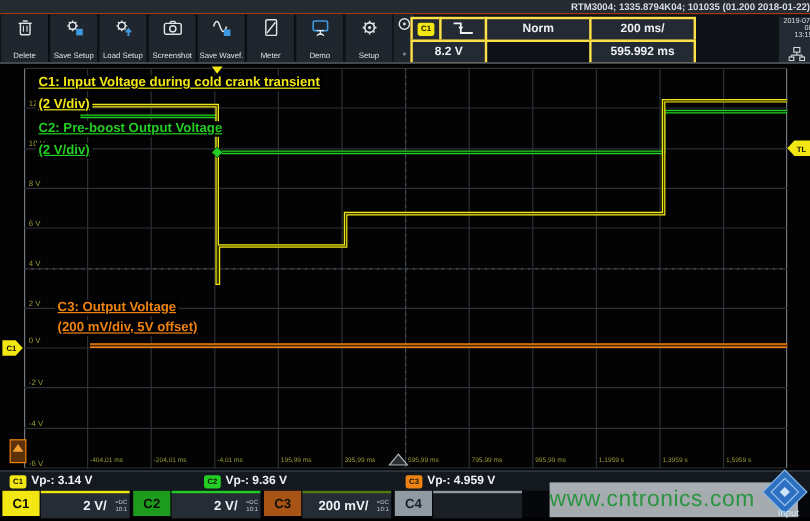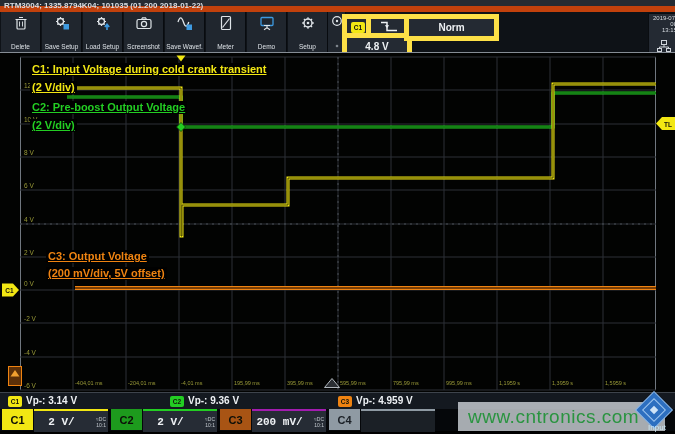--- a/index.html
+++ b/index.html
@@ -2,31 +2,31 @@
 <html><head>
 <meta charset="utf-8">
 <style>
   html,body{margin:0;padding:0;background:#000;}
   body{width:675px;height:434px;position:relative;overflow:hidden;
        font-family:"Liberation Sans",sans-serif;-webkit-font-smoothing:antialiased;}
   .abs{position:absolute;box-sizing:border-box;}
 
   
   #titlebar{left:0;top:0;width:675px;height:12px;background:#262b32;color:#d9dee3;
-            font-size:8px;font-weight:bold;line-height:12px;padding-left:4px;border-bottom:6px solid #c2410c;}
+            font-size:8px;font-weight:bold;line-height:12px;padding-left:20px;border-bottom:1px solid #c2410c;text-align:right;}
 
   
   #toolbar{left:0;top:12px;width:675px;height:40px;background:#0e1217;}
   .tb-btn{position:absolute;top:0;width:40px;height:40px;background:#20262e;border-right:1px solid #080b0f;
           display:flex;flex-direction:column;align-items:center;justify-content:space-between;
           padding:3px 0 2px 0;box-sizing:border-box;cursor:pointer;}
   .tb-btn .lbl{font-size:6.5px;color:#dce1e6;white-space:nowrap;}
   .tb-mini{position:absolute;top:0;left:328px;width:17px;height:40px;background:#20262e;
            border-right:1px solid #080b0f;display:flex;flex-direction:column;align-items:center;justify-content:center;gap:3px;}
-  .cell{position:absolute;background:#242a33;border:5px solid #fde047;color:#eef1f4;
+  .cell{position:absolute;background:#242a33;border:2px solid #fde047;color:#eef1f4;
         font-size:10px;font-weight:bold;display:flex;align-items:center;justify-content:center;}
   .badge{display:inline-flex;align-items:center;justify-content:center;width:14px;height:11px;
          border-radius:2px;font-size:6.5px;font-weight:bold;color:#14140a;}
   #datecell{position:absolute;left:648px;top:1px;width:26px;height:38px;background:#242a33;border:1px solid #0a0d11;
             color:#d6dbe0;font-size:6px;text-align:right;padding:1px 2px;display:flex;flex-direction:column;align-items:flex-end;}
 
   
   #wavearea{left:0;top:52px;width:675px;height:340px;background:#020302;}
   #overlay{left:0;top:0;width:675px;height:434px;pointer-events:none;}
   svg text{font-family:"Liberation Sans",sans-serif;}
@@ -40,27 +40,27 @@
   
   #measbar{left:0;top:392px;width:675px;height:17px;background:#141920;border-top:1px solid #3e444c;}
   .meas-txt{position:absolute;top:2px;color:#eef1f4;font-size:10px;font-weight:bold;}
   .meas-badge{position:absolute;top:3px;}
 
   
   #chbar{left:0;top:409px;width:675px;height:22px;background:#05070a;}
   .ch-id{position:absolute;top:0;width:31px;height:21px;display:flex;align-items:center;justify-content:center;
          font-size:11px;font-weight:bold;color:#0d0f08;}
   .ch-set{position:absolute;top:0;width:74px;height:21px;background:#262c35;display:flex;align-items:center;}
-  .ch-scale{flex:1;text-align:center;color:#eef1f4;font-size:11px;font-weight:bold;font-family:Liberation Mono, monospace;}
+  .ch-scale{flex:1;text-align:right;color:#eef1f4;font-size:11px;font-weight:bold;}
   .ch-mini{width:17px;display:flex;flex-direction:column;align-items:flex-end;padding-right:2px;
            color:#c3c9cf;font-size:5px;line-height:6px;}
 
   
   #watermark{left:458px;top:402px;width:207px;height:29px;background:rgba(203,208,213,0.82);
-             display:flex;align-items:center;justify-content:flex-start;padding-left:10px;}
+             display:flex;align-items:center;justify-content:flex-start;}
   #watermark span{color:#2a9440;font-size:19px;letter-spacing:0.5px;}
   #menu-label{left:638px;top:423px;width:38px;text-align:center;color:#cdeaf6;font-size:8px;}
 </style>
 </head>
 <body>
 
 <div class="abs" id="titlebar">RTM3004; 1335.8794K04; 101035 (01.200 2018-01-22)</div>
 
 <div class="abs" id="toolbar">
 
@@ -168,27 +168,33 @@
   </div>
   <div class="cell" style="left:366px;top:2px;width:36px;height:17px">
     <span>
       <svg width="22" height="13" viewBox="0 0 22 13">
           <path d="M3 2.5h6v8h10" fill="none" stroke="#eef1f4" stroke-width="1.5"></path>
           <path d="M6.8 5.2 9 8l2.2-2.8z" fill="#eef1f4"></path>
         </svg>
     </span>
   </div>
   <div class="cell" style="left:342px;top:21px;width:60px;height:17px">
-    <span>4.8 V</span>
+    <span>8.2 V</span>
   </div>
 
   <div class="cell" style="left:404px;top:2px;width:85px;height:17px">
     <span>Norm</span>
   </div>
 
+  <div class="cell" style="left:491px;top:2px;width:85px;height:17px">
+    <span>200 ms/</span>
+  </div>
+  <div class="cell" style="left:491px;top:21px;width:85px;height:17px">
+    <span>595.992 ms</span>
+  </div>
 
 
   <div id="datecell">
     <span>2019-07-08</span>
     <span>13:15</span>
     <span style="margin:auto auto 0 auto">
       <svg width="14" height="12" viewBox="0 0 14 12">
           <rect x="4.5" y="0.5" width="5" height="4" fill="none" stroke="#cfd4da"></rect>
           <path d="M7 4.5V7M2.5 7h9M2.5 7v1.5M11.5 7v1.5" stroke="#cfd4da" fill="none"></path>
           <rect x="0.5" y="8.5" width="4" height="3" fill="none" stroke="#cfd4da"></rect>
@@ -296,21 +302,21 @@
   <div class="ch-id" style="left:111px;background:#1d9b1d">C2</div>
   <div class="ch-set" style="left:143px;border-top:2px solid #23cd23">
     <span class="ch-scale">2 V/</span>
     <span class="ch-mini">
       <span>≈DC</span>
         <span>10:1</span>
     </span>
   </div>
 
   <div class="ch-id" style="left:220px;background:#a85414">C3</div>
-  <div class="ch-set" style="left:252px;border-top:2px solid #a21caf">
+  <div class="ch-set" style="left:252px;border-top:2px solid #4d7c0f">
     <span class="ch-scale">200 mV/</span>
     <span class="ch-mini">
       <span>≈DC</span>
         <span>10:1</span>
     </span>
   </div>
 
   <div class="ch-id" style="left:329px;background:#8f9aa3;color:#1b2026">C4</div>
   <div class="ch-set" style="left:361px;border-top:2px solid #8f9aa3;background:#1b2026"></div>
 </div>

